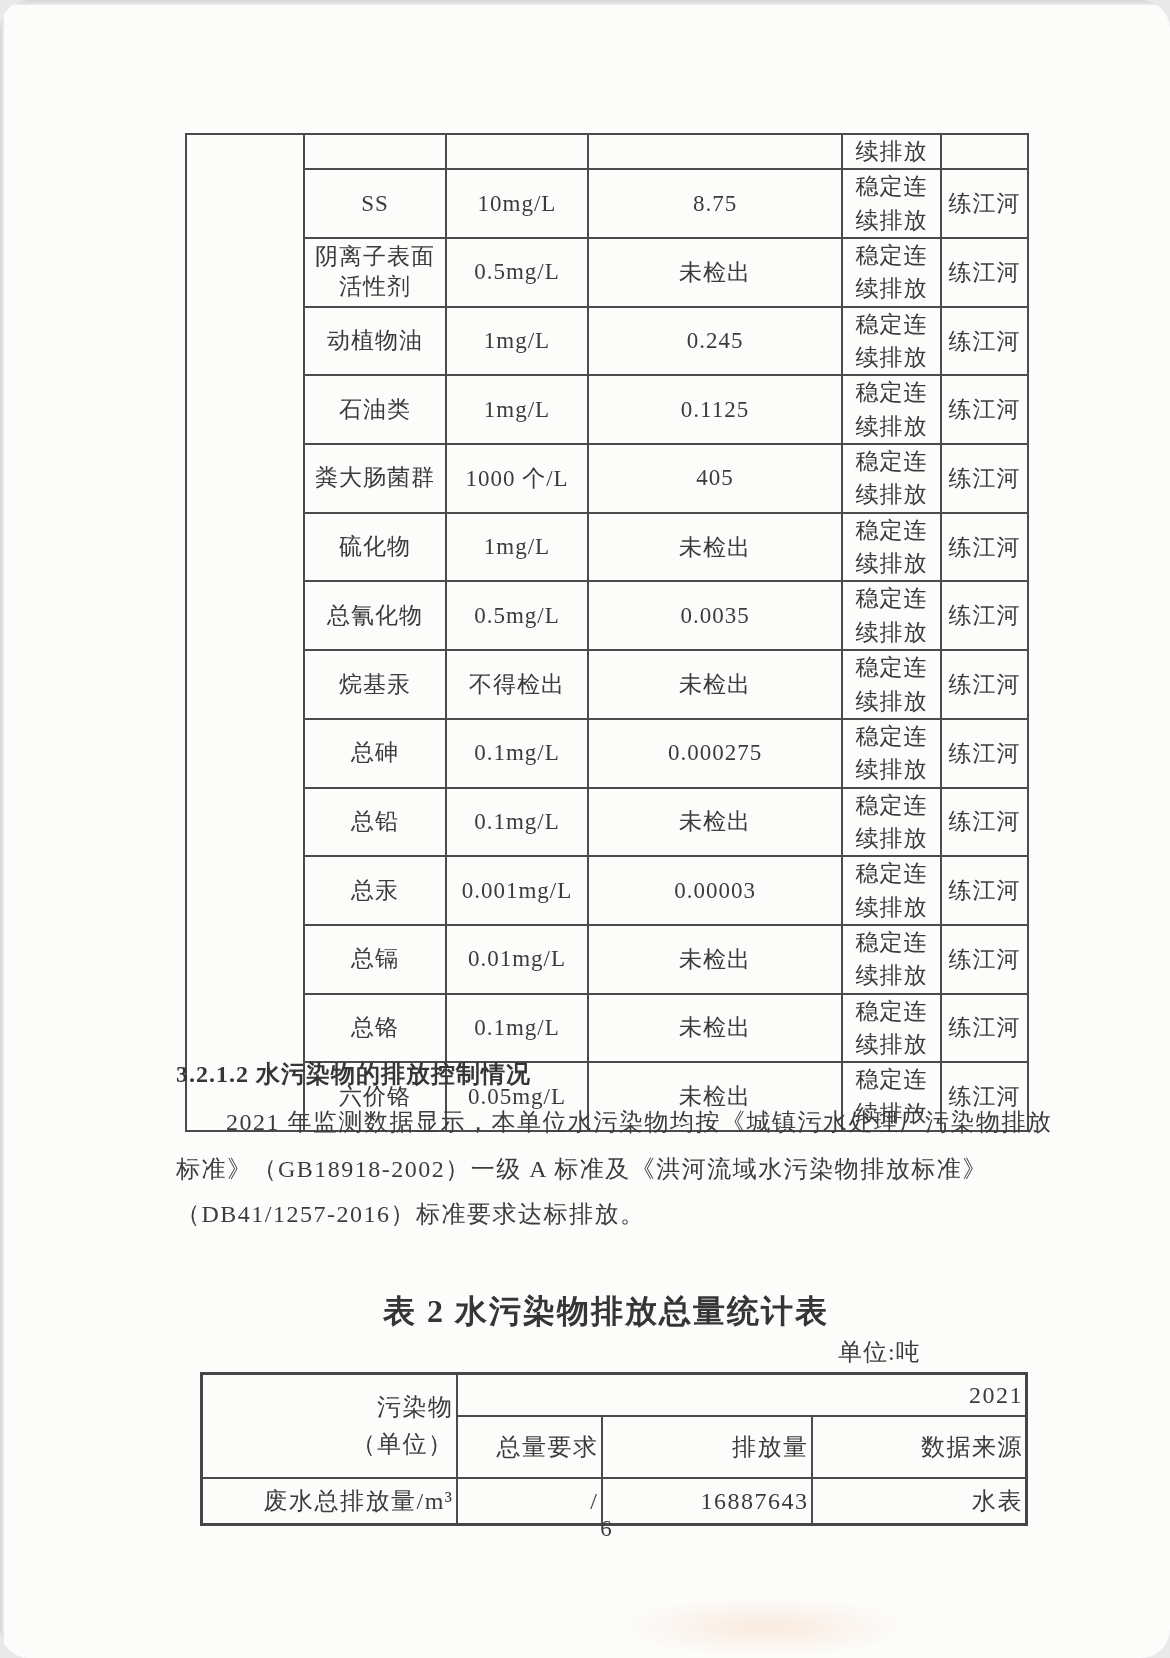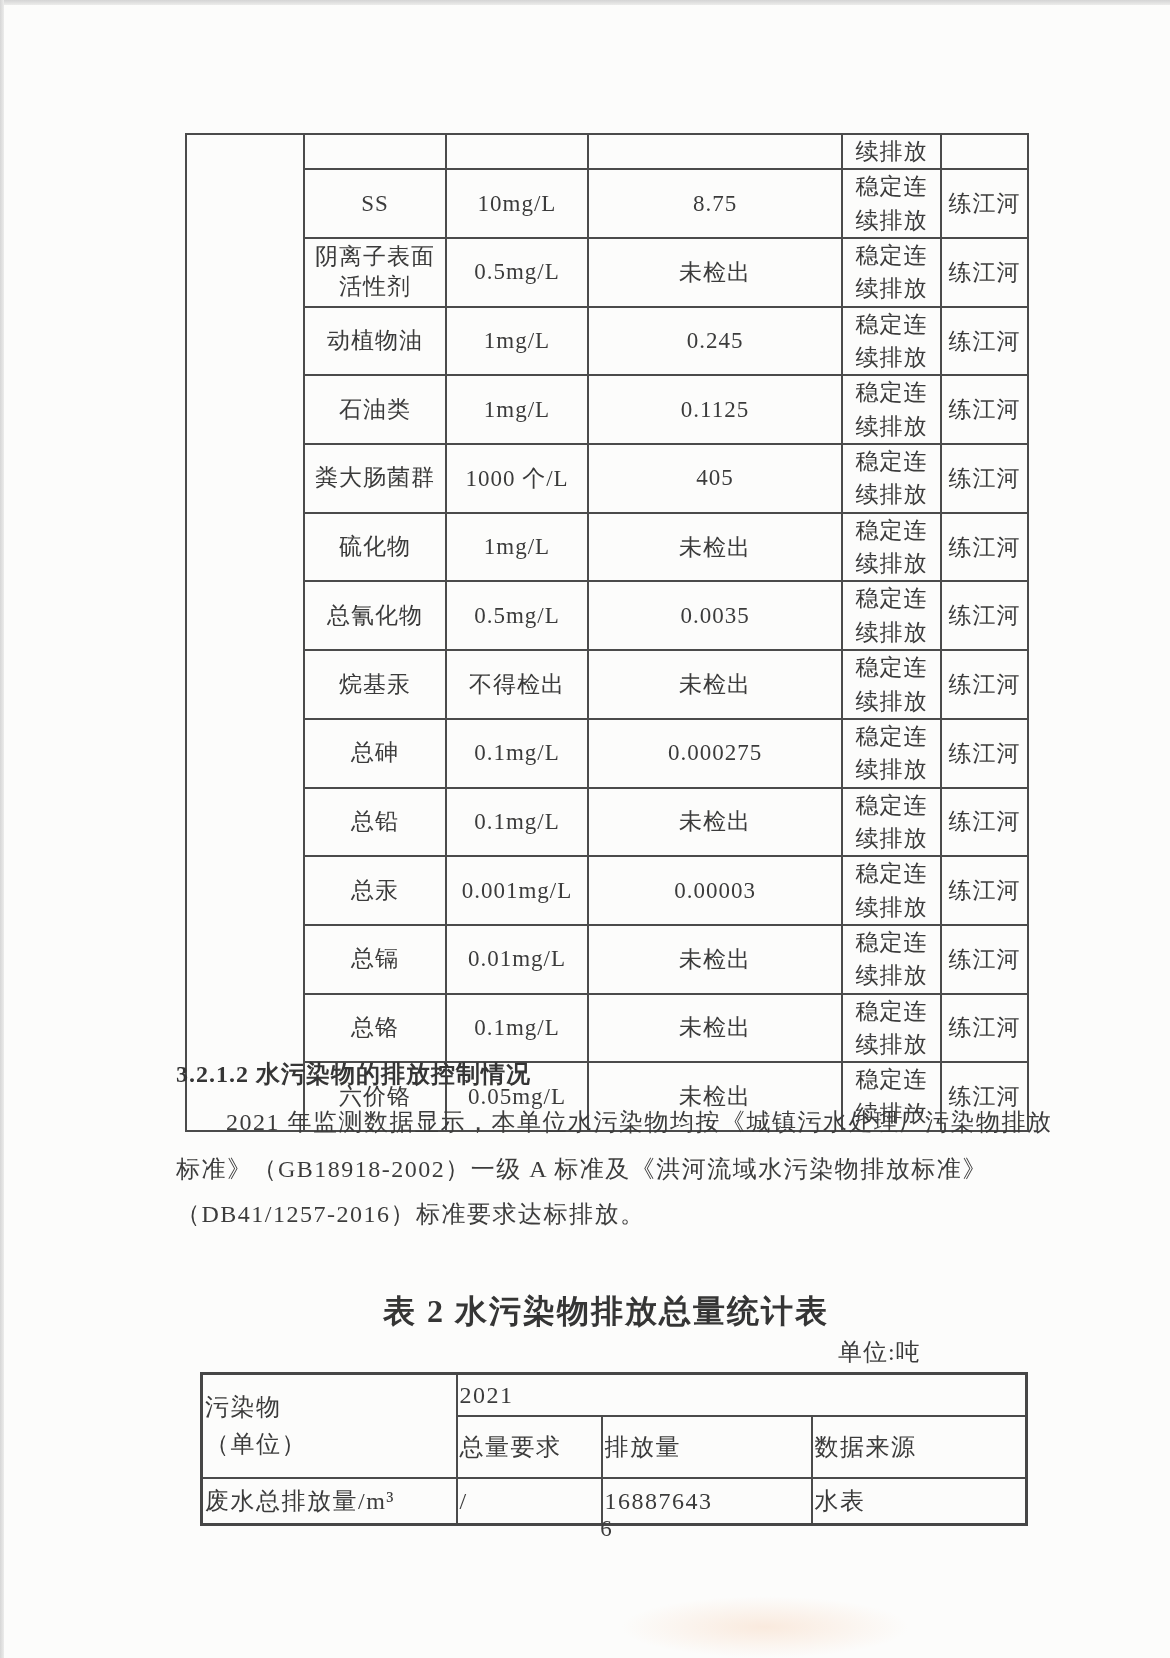--- a/index.html
+++ b/index.html
@@ -1,20 +1,21 @@
 <!DOCTYPE html>
 <html><head>
 <meta charset="utf-8">
 <style>
   html,body { margin:0; padding:0; background:#e9e9e9; }
   .page {
     position:relative; width:1170px; height:1658px;
     background:#fcfcfb; overflow:hidden;
     font-family:"Liberation Serif","DejaVu Serif",serif;
     color:#3c3c3c;
+    border-radius:29px;
   }
   .edge-top  { position:absolute; left:0; top:0; width:1170px; height:5px;
                background:linear-gradient(#d4d4d4,#ececeb); }
   .edge-left { position:absolute; left:0; top:0; width:4px; height:1658px;
                background:linear-gradient(90deg,#d6d6d6,#ececeb); }
   .smudge    { position:absolute; left:620px; top:1596px; width:290px; height:62px;
                background:radial-gradient(ellipse at center,
                  rgba(249,228,212,0.75) 0%, rgba(249,228,212,0) 70%); }
 
   
@@ -41,21 +42,21 @@
   .tbl-title { position:absolute; left:185px; width:842px; text-align:center;
                font-size:32px; font-weight:bold; color:#353535; letter-spacing:2px; }
   .unit-note { position:absolute; left:838px; top:1336px; font-size:24px;
                color:#3c3c3c; letter-spacing:1px; }
 
   
   table.t2 { position:absolute; left:200px; top:1372px; width:825px;
              border-collapse:collapse; table-layout:fixed;
              border:3px solid #464646; }
   table.t2 td {
-    border:2px solid #4b4b4b; text-align:left; vertical-align:middle;
+    border:2px solid #4b4b4b; text-align:right; vertical-align:middle;
     font-size:24px; color:#3b3b3b; padding:0 2px; letter-spacing:1.5px;
   }
   table.t2 tr.hr1 td { height:40px; }
   table.t2 tr.hr2 td { height:60px; }
   table.t2 tr.dr  td { height:44px; }
   td.pollutant-hdr { white-space:pre-line; line-height:1.55; }
 
   .page-num { position:absolute; left:185px; top:1516px; width:842px;
               text-align:center; font-size:23px; color:#3c3c3c; }
 </style>

